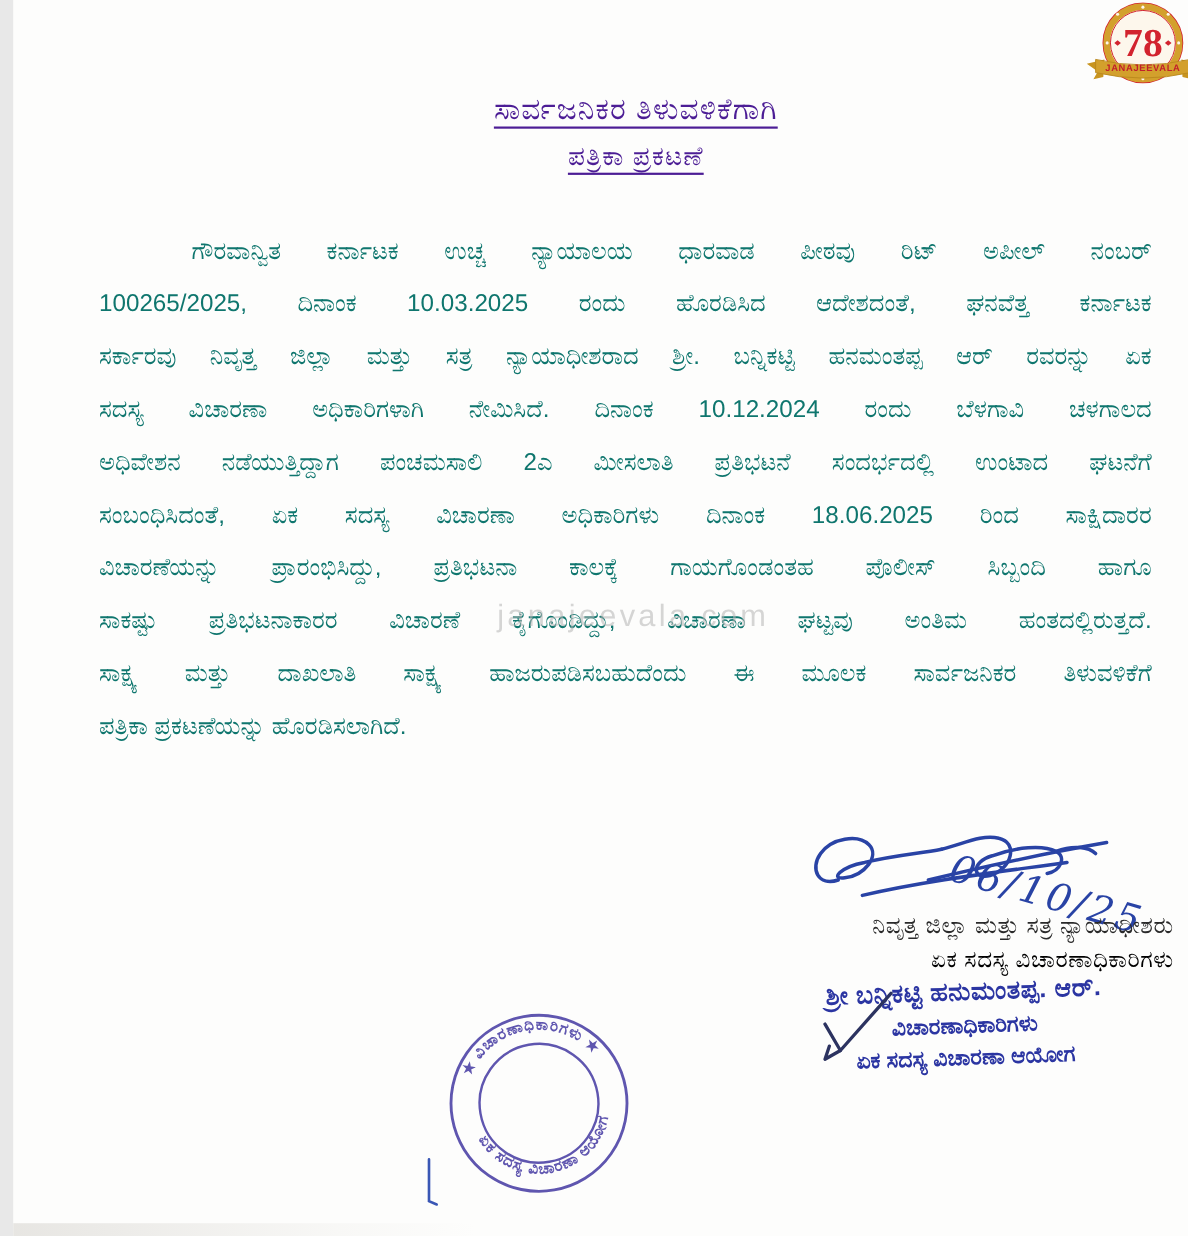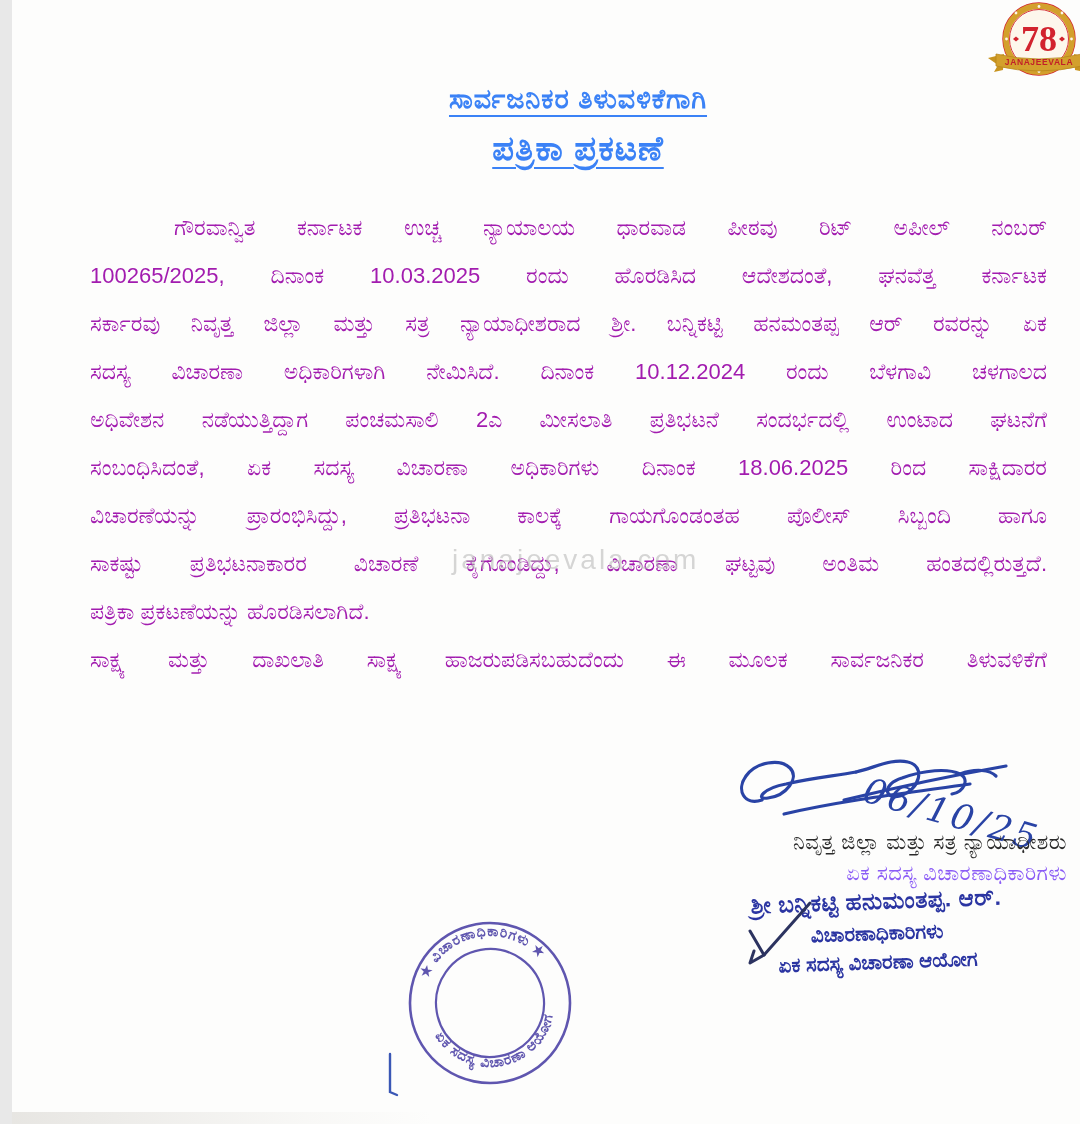--- a/index.html
+++ b/index.html
@@ -19,40 +19,40 @@
   
   .title-wrap{
     position:absolute;
     left:0; top:84px;
     width:1080px;
     text-align:center;
   }
   .title-line{
     display:inline-block;
     font-size:27px;
-    font-weight:bold;
+    font-weight:normal;
     letter-spacing:1px;
-    color:#3b82f6;
+    color:#4c1d95;
     text-decoration:underline;
     text-decoration-thickness:2px;
     text-underline-offset:7px;
     transform:translateX(26px);
   }
-  .title-line.second{margin-top:14px;font-size:34px;}
+  .title-line.second{margin-top:14px;font-size:24px;}
   
   .body-block{
     position:absolute;
     left:78px; top:206px;
     width:957px;
   }
   .body-line{
     height:48px;
     line-height:44px;
     font-size:22px;
-    color:#a21caf;
+    color:#0f766e;
     text-align:justify;
     text-align-last:justify;
     white-space:normal;
     overflow:visible;
   }
   .body-line.first{ text-indent:84px; }
   .body-line.last{ text-align:left; text-align-last:left; }
   
   .watermark{
     position:absolute;
@@ -86,21 +86,21 @@
     width:400px;
     text-align:right;
   }
   .designation .line1{
     font-size:21px;
     color:#2a2a2a;
     letter-spacing:0.5px;
   }
   .designation .line2{
     font-size:21px;
-    color:#8b5cf6;
+    color:#000000;
     margin-top:7px;
     letter-spacing:0.5px;
   }
   .name-stamp{
     position:absolute;
     left:665px; top:888px;
     width:400px;
     text-align:center;
     color:#2b35a2;
     transform:rotate(-2deg);
@@ -191,22 +191,22 @@
 
   <div class="body-block">
     <div class="body-line first">ಗೌರವಾನ್ವಿತ ಕರ್ನಾಟಕ ಉಚ್ಚ ನ್ಯಾಯಾಲಯ ಧಾರವಾಡ ಪೀಠವು ರಿಟ್ ಅಪೀಲ್ ನಂಬರ್</div>
     <div class="body-line">100265/2025, ದಿನಾಂಕ 10.03.2025 ರಂದು ಹೊರಡಿಸಿದ ಆದೇಶದಂತೆ, ಘನವೆತ್ತ ಕರ್ನಾಟಕ</div>
     <div class="body-line">ಸರ್ಕಾರವು ನಿವೃತ್ತ ಜಿಲ್ಲಾ ಮತ್ತು ಸತ್ರ ನ್ಯಾಯಾಧೀಶರಾದ ಶ್ರೀ. ಬನ್ನಿಕಟ್ಟಿ ಹನಮಂತಪ್ಪ ಆರ್ ರವರನ್ನು ಏಕ</div>
     <div class="body-line">ಸದಸ್ಯ ವಿಚಾರಣಾ ಅಧಿಕಾರಿಗಳಾಗಿ ನೇಮಿಸಿದೆ. ದಿನಾಂಕ 10.12.2024 ರಂದು ಬೆಳಗಾವಿ ಚಳಗಾಲದ</div>
     <div class="body-line">ಅಧಿವೇಶನ ನಡೆಯುತ್ತಿದ್ದಾಗ ಪಂಚಮಸಾಲಿ 2ಎ ಮೀಸಲಾತಿ ಪ್ರತಿಭಟನೆ ಸಂದರ್ಭದಲ್ಲಿ ಉಂಟಾದ ಘಟನೆಗೆ</div>
     <div class="body-line">ಸಂಬಂಧಿಸಿದಂತೆ, ಏಕ ಸದಸ್ಯ ವಿಚಾರಣಾ ಅಧಿಕಾರಿಗಳು ದಿನಾಂಕ 18.06.2025 ರಿಂದ ಸಾಕ್ಷಿದಾರರ</div>
     <div class="body-line">ವಿಚಾರಣೆಯನ್ನು ಪ್ರಾರಂಭಿಸಿದ್ದು, ಪ್ರತಿಭಟನಾ ಕಾಲಕ್ಕೆ ಗಾಯಗೊಂಡಂತಹ ಪೊಲೀಸ್ ಸಿಬ್ಬಂದಿ ಹಾಗೂ</div>
     <div class="body-line">ಸಾಕಷ್ಟು ಪ್ರತಿಭಟನಾಕಾರರ ವಿಚಾರಣೆ ಕೈಗೊಂಡಿದ್ದು, ವಿಚಾರಣಾ ಘಟ್ಟವು ಅಂತಿಮ ಹಂತದಲ್ಲಿರುತ್ತದೆ.</div>
+    <div class="body-line">ಸಾಕ್ಷ್ಯ ಮತ್ತು ದಾಖಲಾತಿ ಸಾಕ್ಷ್ಯ ಹಾಜರುಪಡಿಸಬಹುದೆಂದು ಈ ಮೂಲಕ ಸಾರ್ವಜನಿಕರ ತಿಳುವಳಿಕೆಗೆ</div>
     <div class="body-line last">ಪತ್ರಿಕಾ ಪ್ರಕಟಣೆಯನ್ನು ಹೊರಡಿಸಲಾಗಿದೆ.</div>
-    <div class="body-line">ಸಾಕ್ಷ್ಯ ಮತ್ತು ದಾಖಲಾತಿ ಸಾಕ್ಷ್ಯ ಹಾಜರುಪಡಿಸಬಹುದೆಂದು ಈ ಮೂಲಕ ಸಾರ್ವಜನಿಕರ ತಿಳುವಳಿಕೆಗೆ</div>
   </div>
 
   <div class="watermark">janajeevala.com</div>
 
   <svg class="sig-scrawl" viewBox="0 0 310 86">
     <g fill="none" stroke="#2943a5" stroke-width="3.2" stroke-linecap="round" stroke-linejoin="round">
       <path d="M38,52 C20,58 12,42 22,28 C32,14 56,10 66,20 C76,30 62,48 44,50 C30,52 40,40 62,36 C92,29 112,28 132,24"></path>
       <path d="M132,24 C150,20 168,10 184,14 C202,18 196,42 176,48 C160,52 158,36 178,30 C200,22 224,20 236,26 C246,31 240,44 228,46"></path>
       <path d="M120,52 C170,40 225,28 282,18"></path>
       <path d="M60,66 C120,52 190,44 246,36"></path>

